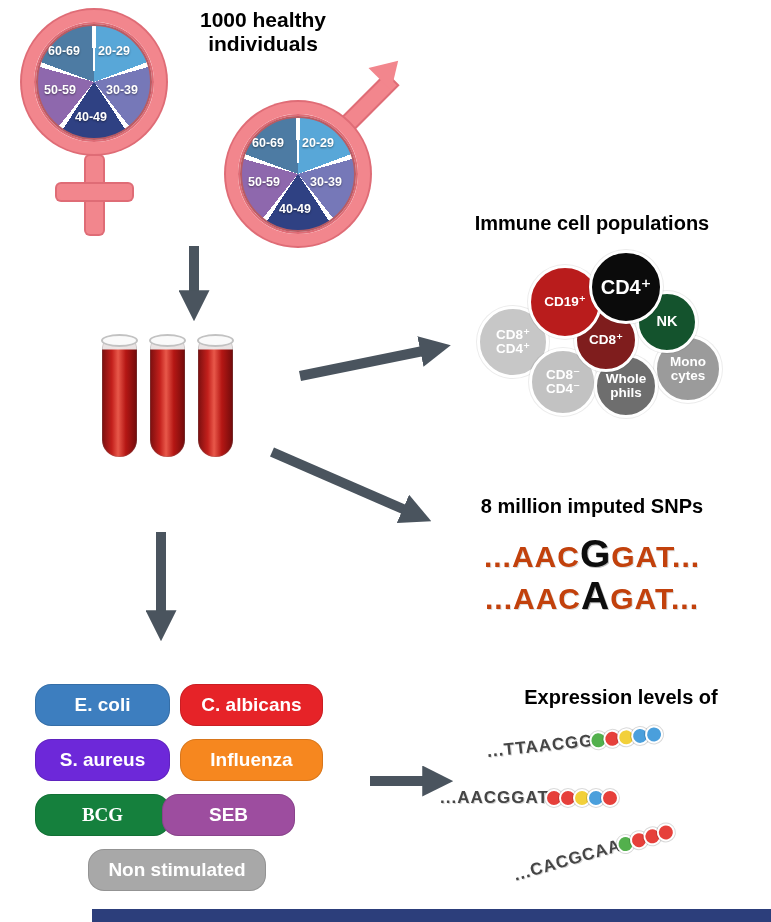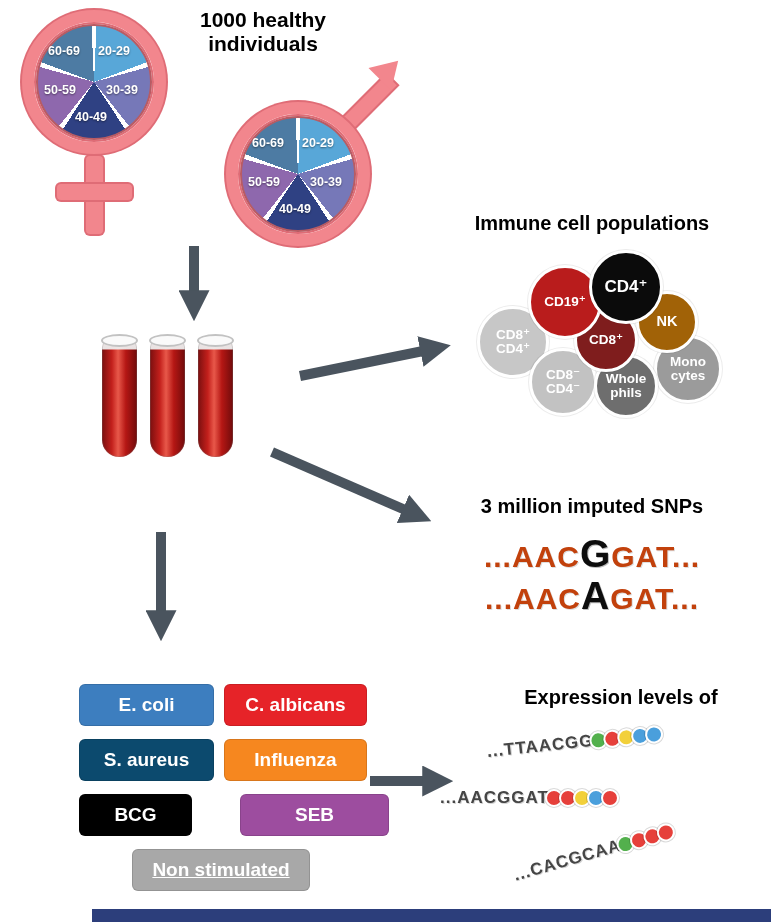--- a/index.html
+++ b/index.html
@@ -35,33 +35,33 @@
     box-shadow:inset 0 0 0 1px rgba(120,120,120,.25); }
   .tube-rim { position:absolute; left:0; top:0; width:37px; height:13px; border-radius:50%;
     background:#fafafa; border:2px solid #c2c2c2; z-index:2; }
 
   
   .cell { position:absolute; border-radius:50%; border:3px solid #fff;
     display:flex; align-items:center; justify-content:center; text-align:center;
     color:#fff; font-weight:bold; font-size:13.5px; line-height:1.05;
     box-shadow:0 0 0 1px rgba(0,0,0,.08); }
   .cell:nth-of-type(5){ font-size:14.5px; }
-  .cell:nth-of-type(8){ font-size:17px; }
+  .cell:nth-of-type(8){ font-size:20px; }
 
   
   .snp-row { height:42px; text-align:center; white-space:nowrap; }
   .snp-gray { font-weight:bold; font-size:30px; color:#c2410c; letter-spacing:1px;
     text-shadow:1px 1px 0 #dedede; }
   .snp-allele { font-weight:bold; font-size:39px; color:#0d0d0d; letter-spacing:1px;
     text-shadow:1px 1px 0 #bdbdbd; }
 
   
-  .pill { position:absolute; height:42px; border-radius:6px; color:#fff;
+  .pill { position:absolute; height:42px; border-radius:16px; color:#fff;
     font-weight:bold; font-size:19px; text-align:center; line-height:42px;
-    box-shadow:inset 0 0 0 1px rgba(0,0,0,.12);margin-left:44px; }
+    box-shadow:inset 0 0 0 1px rgba(0,0,0,.12); }
 
   
   .gene-row { position:absolute; display:flex; align-items:center; white-space:nowrap;
     transform-origin:0 50%; }
   .gene-seq { font-weight:bold; font-size:17px; color:#454545; letter-spacing:1px;
     text-shadow:1px 1px 0 #d4d4d4; }
   .bead { width:18px; height:18px; border-radius:50%; border:2px solid #fff;
     box-shadow:0 0 0 1px rgba(0,0,0,.15); margin-left:-4px; flex:0 0 auto; }
   .bead:first-of-type { margin-left:7px; }
 
@@ -129,44 +129,44 @@
       <div class="tube-body"></div>
     </div>
   </div>
 
   <div class="abs title-text" style="left:452px;top:212px;width:280px;font-size:20px;">Immune cell populations</div>
   <div>
     <div class="cell" style="left: 477px; top: 306px; width: 72px; height: 72px; background: rgb(199, 199, 199);">CD8⁺ CD4⁺</div>
     <div class="cell" style="left: 529px; top: 348px; width: 68px; height: 68px; background: rgb(194, 194, 194);">CD8⁻ CD4⁻</div>
     <div class="cell" style="left: 654px; top: 335px; width: 68px; height: 68px; background: rgb(155, 155, 155);">Mono cytes</div>
     <div class="cell" style="left: 594px; top: 354px; width: 64px; height: 64px; background: rgb(110, 110, 110);">Whole phils</div>
-    <div class="cell" style="left: 636px; top: 291px; width: 62px; height: 62px; background: #a16207;">NK</div>
+    <div class="cell" style="left: 636px; top: 291px; width: 62px; height: 62px; background: #14532d;">NK</div>
     <div class="cell" style="left: 574px; top: 308px; width: 64px; height: 64px; background: #7f1d1d;">CD8⁺</div>
     <div class="cell" style="left: 528px; top: 265px; width: 74px; height: 74px; background: #b91c1c;">CD19⁺</div>
     <div class="cell" style="left: 589px; top: 250px; width: 74px; height: 74px; background: rgb(11, 11, 11);">CD4⁺</div>
   </div>
 
-  <div class="abs title-text" style="left:451px;top:495px;width:282px;font-size:20px;">3 million imputed SNPs</div>
+  <div class="abs title-text" style="left:451px;top:495px;width:282px;font-size:20px;">8 million imputed SNPs</div>
   <div class="abs" style="left:436px;top:532px;width:312px;">
     <div class="snp-row">
       <span class="snp-gray">...AAC</span><span class="snp-allele">G</span><span class="snp-gray">GAT...</span>
     </div>
     <div class="snp-row">
       <span class="snp-gray">...AAC</span><span class="snp-allele">A</span><span class="snp-gray">GAT...</span>
     </div>
   </div>
 
   <div>
     <div class="pill" style="left: 35px; top: 684px; width: 135px; background: rgb(61, 126, 191);">E. coli</div>
     <div class="pill" style="left: 180px; top: 684px; width: 143px; background: rgb(230, 35, 40);">C. albicans</div>
-    <div class="pill" style="left: 35px; top: 739px; width: 135px; background: #0c4a6e;">S. aureus</div>
+    <div class="pill" style="left: 35px; top: 739px; width: 135px; background: #6d28d9;">S. aureus</div>
     <div class="pill" style="left: 180px; top: 739px; width: 143px; background: rgb(246, 135, 31);">Influenza</div>
-    <div class="pill" style="left: 35px; top: 794px; width: 113px; background: #000000;">BCG</div>
-    <div class="pill" style="left: 196px; top: 794px; width: 149px; background: rgb(157, 77, 159);">SEB</div>
-    <div class="pill" style="left: 88px; top: 849px; width: 178px; background: rgb(168, 168, 168); text-decoration: underline;">Non stimulated</div>
+    <div class="pill" style="left: 35px; top: 794px; width: 135px; background: #15803d; font-family: Liberation Serif, serif;">BCG</div>
+    <div class="pill" style="left: 162px; top: 794px; width: 133px; background: rgb(157, 77, 159);">SEB</div>
+    <div class="pill" style="left: 88px; top: 849px; width: 178px; background: rgb(168, 168, 168);">Non stimulated</div>
   </div>
 
   <div class="abs title-text" style="left:478px;top:686px;width:286px;font-size:20px;">
     <div>Expression levels of</div>
   </div>
 
   <div class="gene-row" style="left:487px;top:742px;transform:rotate(-6deg);">
     <span class="gene-seq">...TTAACGG</span>
     <span class="bead" style="background: rgb(83, 176, 77);"></span>
     <span class="bead" style="background: rgb(230, 64, 59);"></span>

